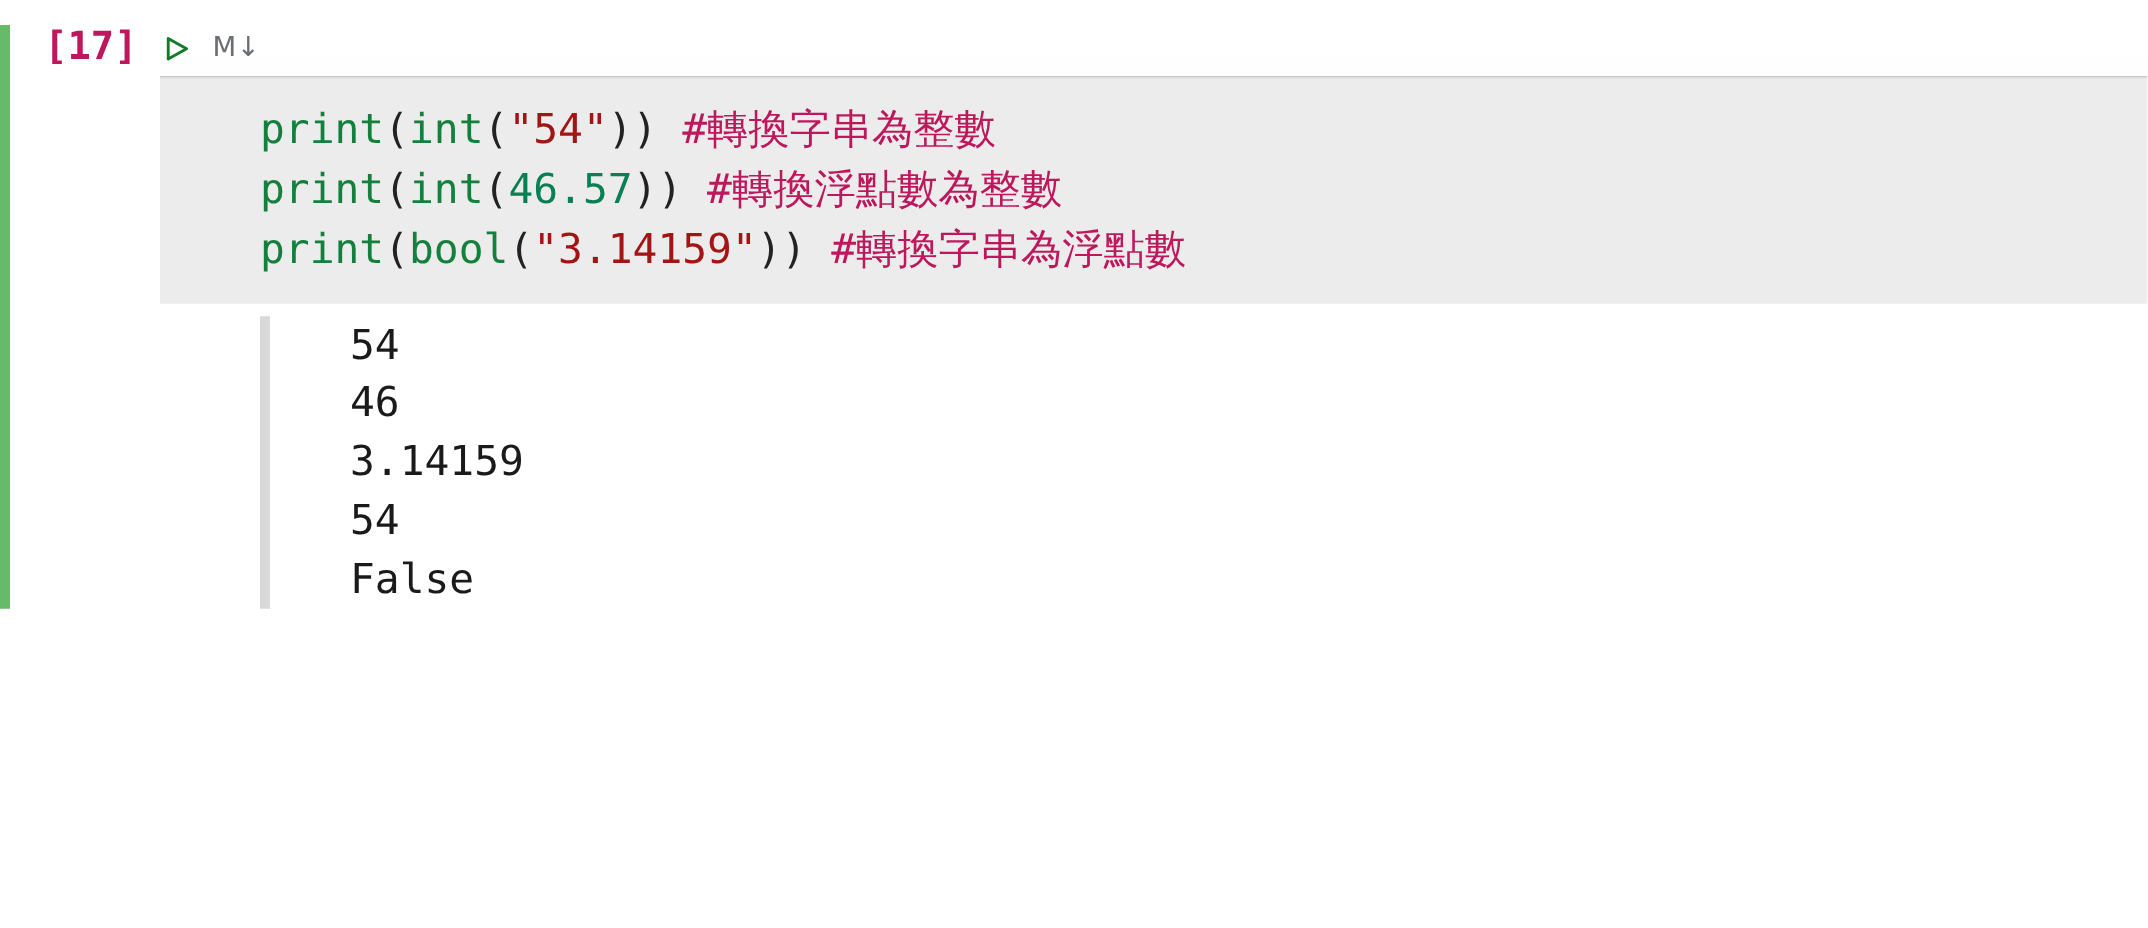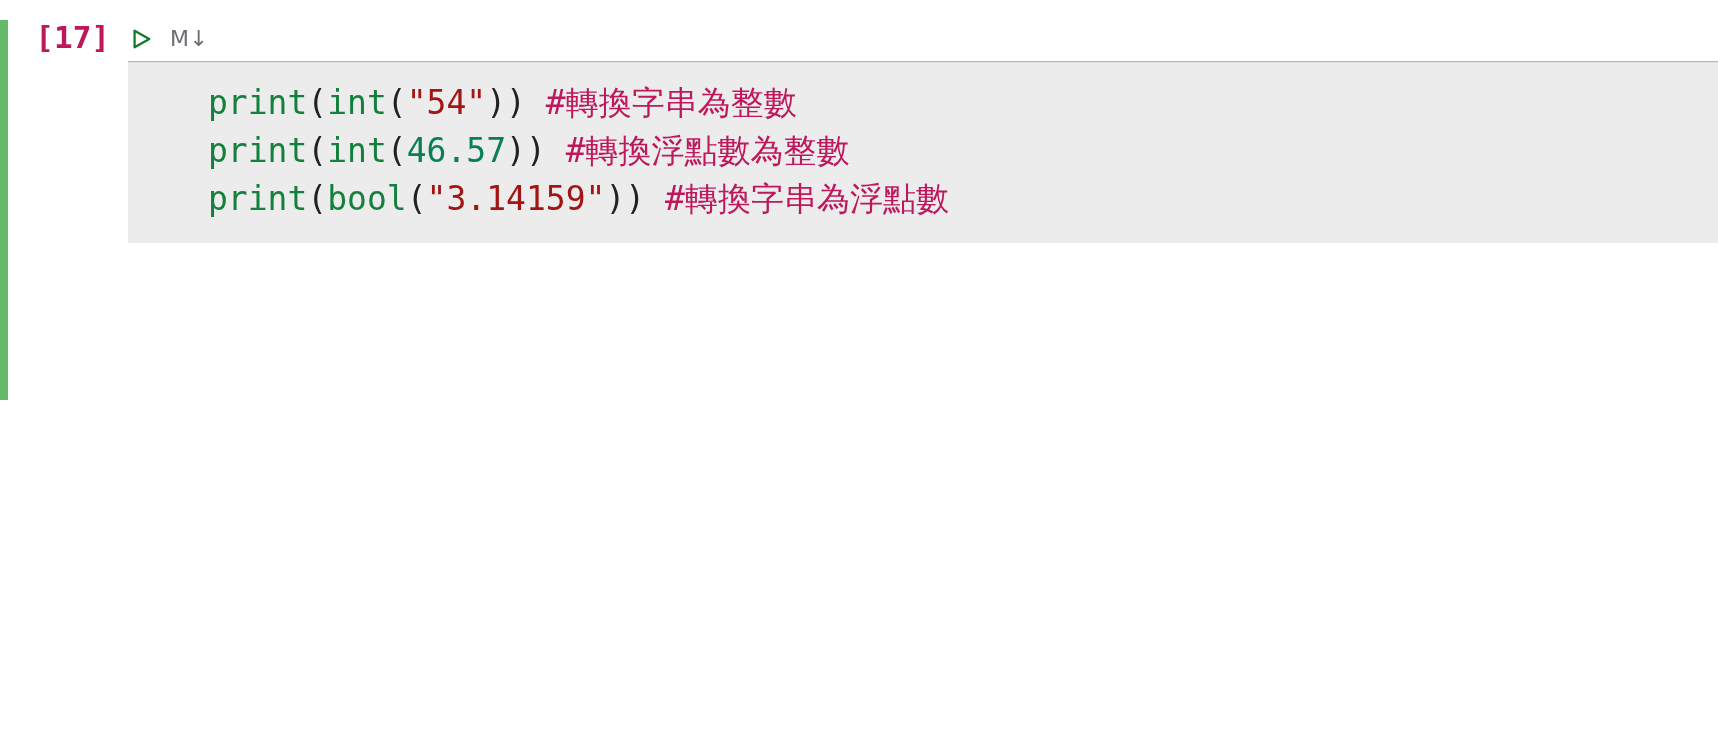--- a/index.html
+++ b/index.html
@@ -118,16 +118,21 @@
 
     <div class="code-area">
       <div class="code-line"><span class="tok-fn">print</span><span class="tok-pn">(</span><span class="tok-fn">int</span><span class="tok-pn">(</span><span class="tok-str">"54"</span><span class="tok-pn">)</span><span class="tok-pn">) </span><span class="tok-cmt">#轉換字串為整數</span></div>
       <div class="code-line"><span class="tok-fn">print</span><span class="tok-pn">(</span><span class="tok-fn">int</span><span class="tok-pn">(</span><span class="tok-num">46.57</span><span class="tok-pn">)</span><span class="tok-pn">) </span><span class="tok-cmt">#轉換浮點數為整數</span></div>
       <div class="code-line"><span class="tok-fn">print</span><span class="tok-pn">(</span><span class="tok-fn">bool</span><span class="tok-pn">(</span><span class="tok-str">"3.14159"</span><span class="tok-pn">)</span><span class="tok-pn">) </span><span class="tok-cmt">#轉換字串為浮點數</span></div>
     </div>
 
     <div class="output-block">
       <div class="out-gutter"></div>
       <div class="out-bar"></div>
+      <div class="out-text"><span>54</span>
+<span>46</span>
+<span>3.14159</span>
+<span>54</span>
+<span>False</span></div>
     </div>
 
   </div>
 </div>
 
 </body></html>

